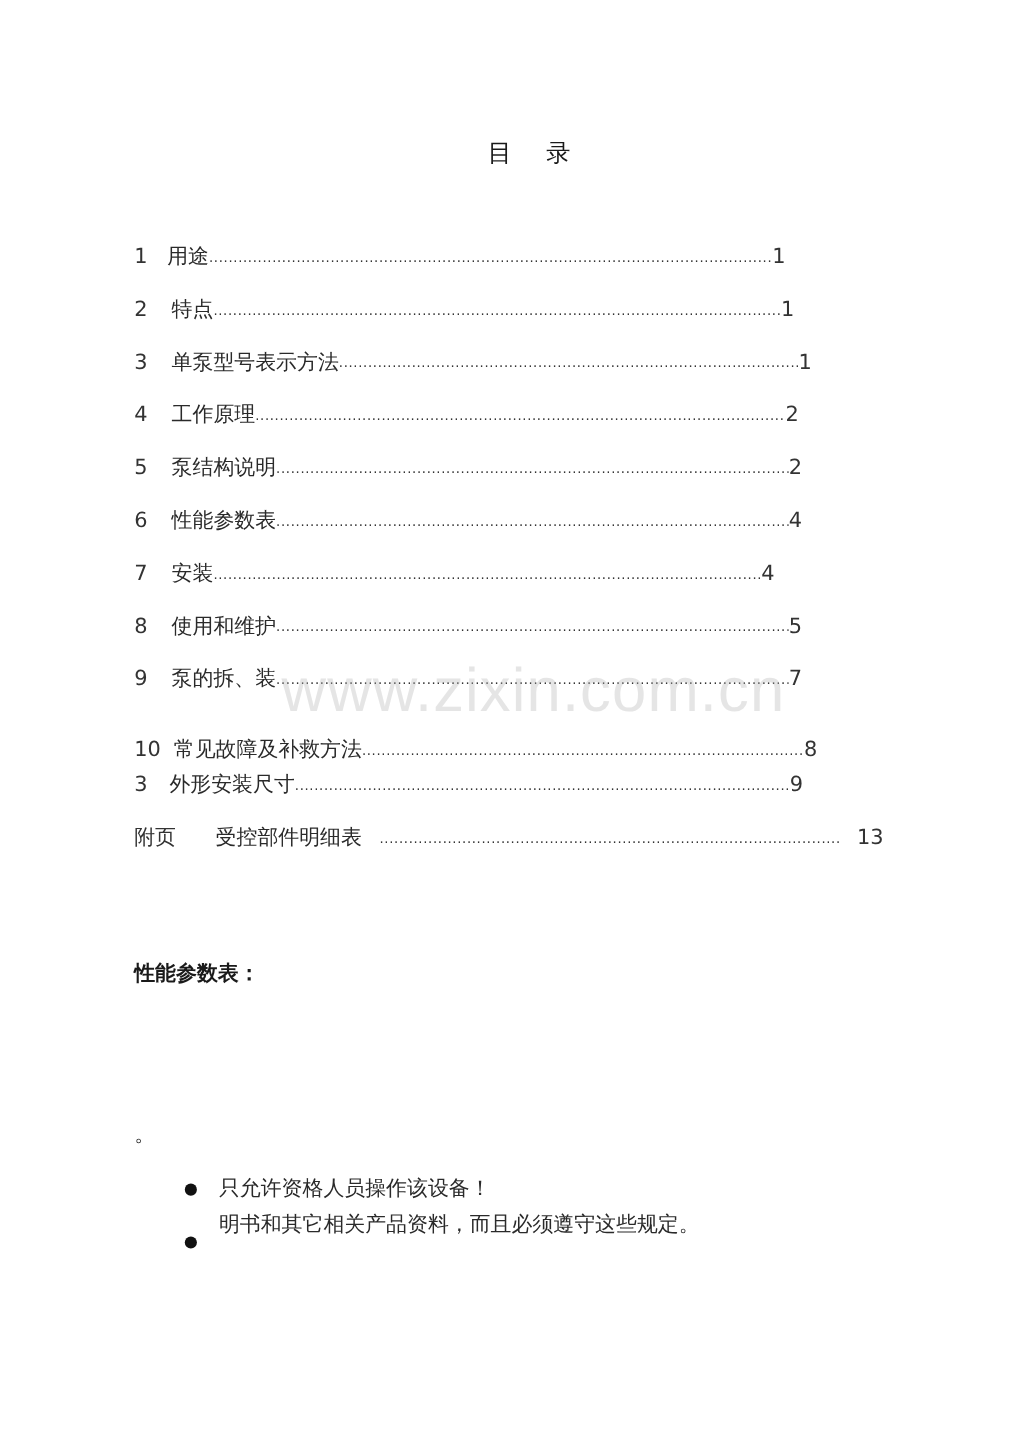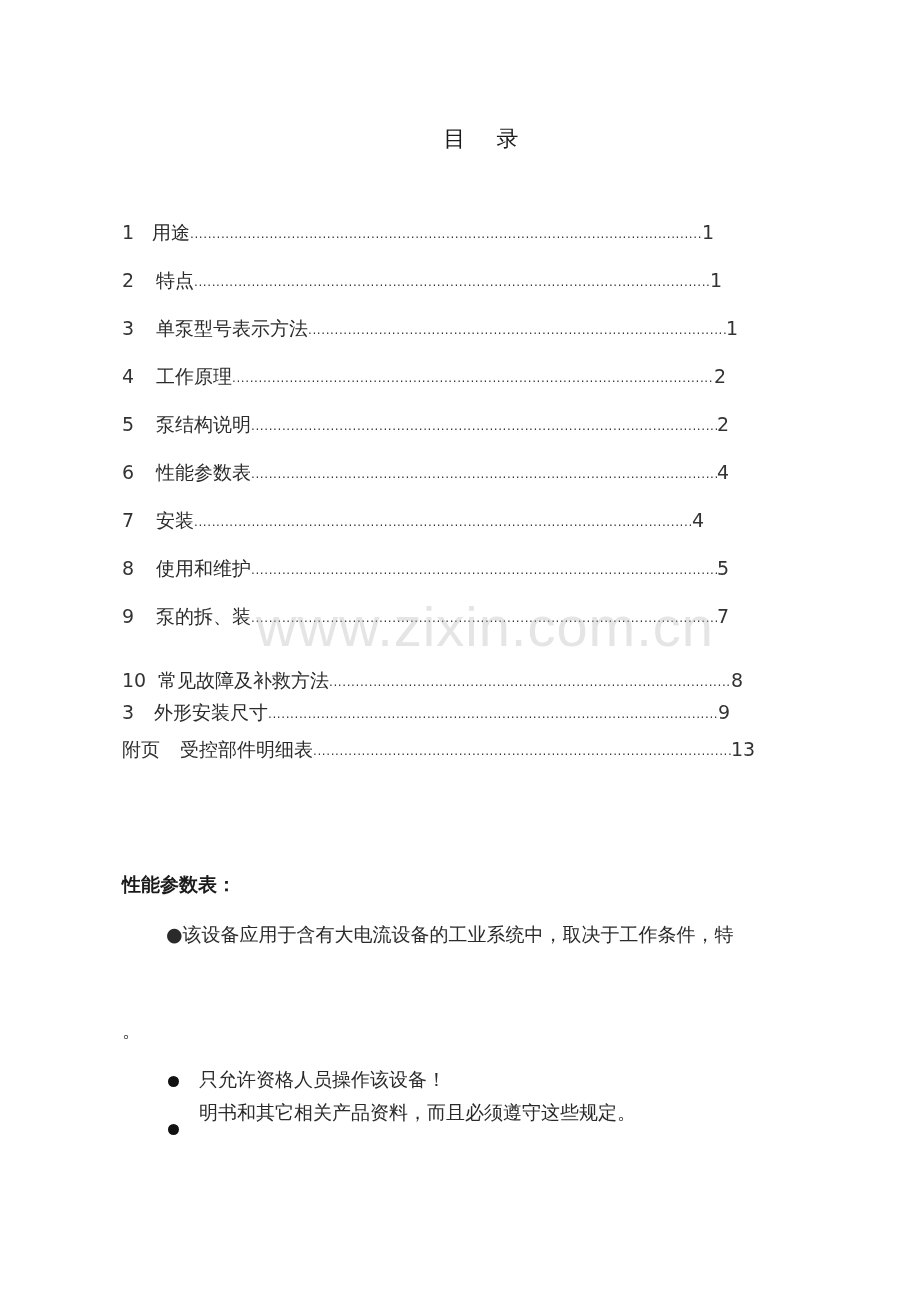--- a/index.html
+++ b/index.html
@@ -169,33 +169,32 @@
       <span class="toc-label">常见故障及补救方法</span>
       <span class="toc-dots" style="width: 402px;">............................................................................................</span>
       <span class="toc-page">8</span>
     </div>
     <div class="toc-row" id="toc-10" style="top: 480px;">
       <span class="toc-num" style="width: 32px;">3</span>
       <span class="toc-label">外形安装尺寸</span>
       <span class="toc-dots" style="width: 450px;">.......................................................................................................</span>
       <span class="toc-page">9</span>
     </div>
-    <div class="toc-row" id="toc-11" style="top: 517px;">
+    <div class="toc-row" id="toc-11" style="top: 528px; gap: 16px;">
       <span class="toc-num" style="width: 58px;">附页</span>
       <span class="toc-label">受控部件明细表</span>
       <span class="toc-dots" style="width: 418px;">...............................................................................................</span>
       <span class="toc-page">13</span>
     </div>
   </div>
 
   <div class="watermark">www.zixin.com.cn</div>
 
   <div class="warning-heading">性能参数表：</div>
 
-  <div class="para" style="left:166px; top:922px;">●该设备应用于含有大电流设备的工业系统中，取决于工作条件，特</div>
   <div class="para" style="left:122px; top:1018px;">。</div>
 
   <div class="bullet-dot" style="left:168px; top:1076px;"></div>
   <div class="para" style="left:199px; top:1067px;">只允许资格人员操作该设备！</div>
 
   <div class="bullet-dot" style="left:168px; top:1124px;"></div>
   <div class="para" style="left:199px; top:1100px;">明书和其它相关产品资料，而且必须遵守这些规定。</div>
 
 </div>
 

